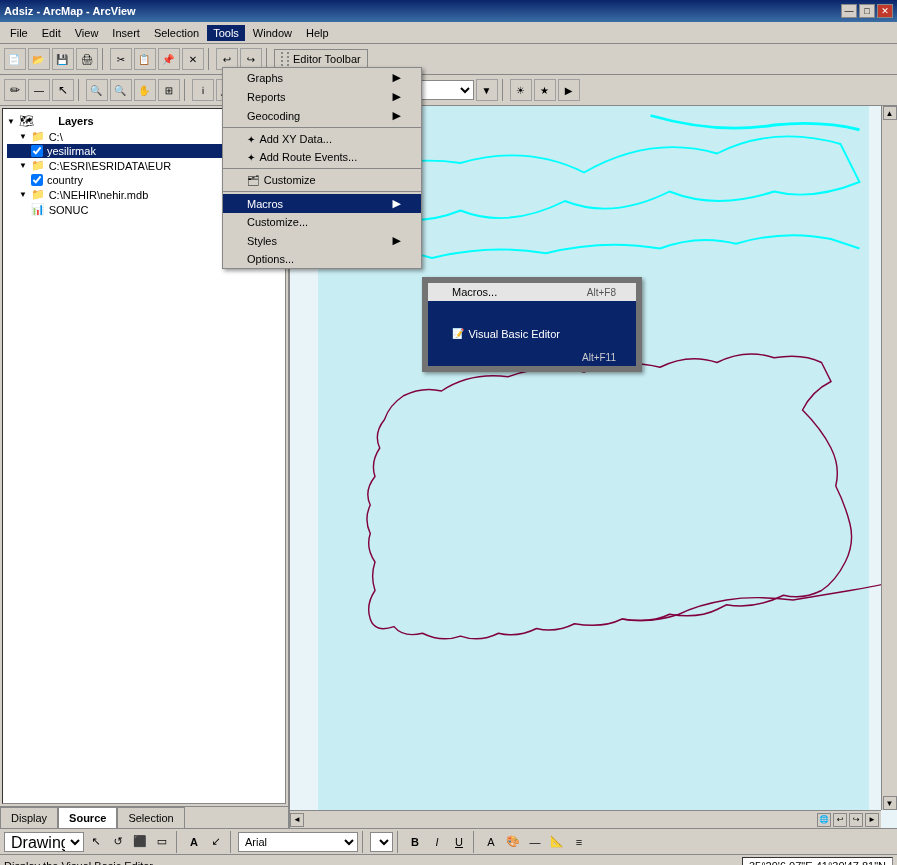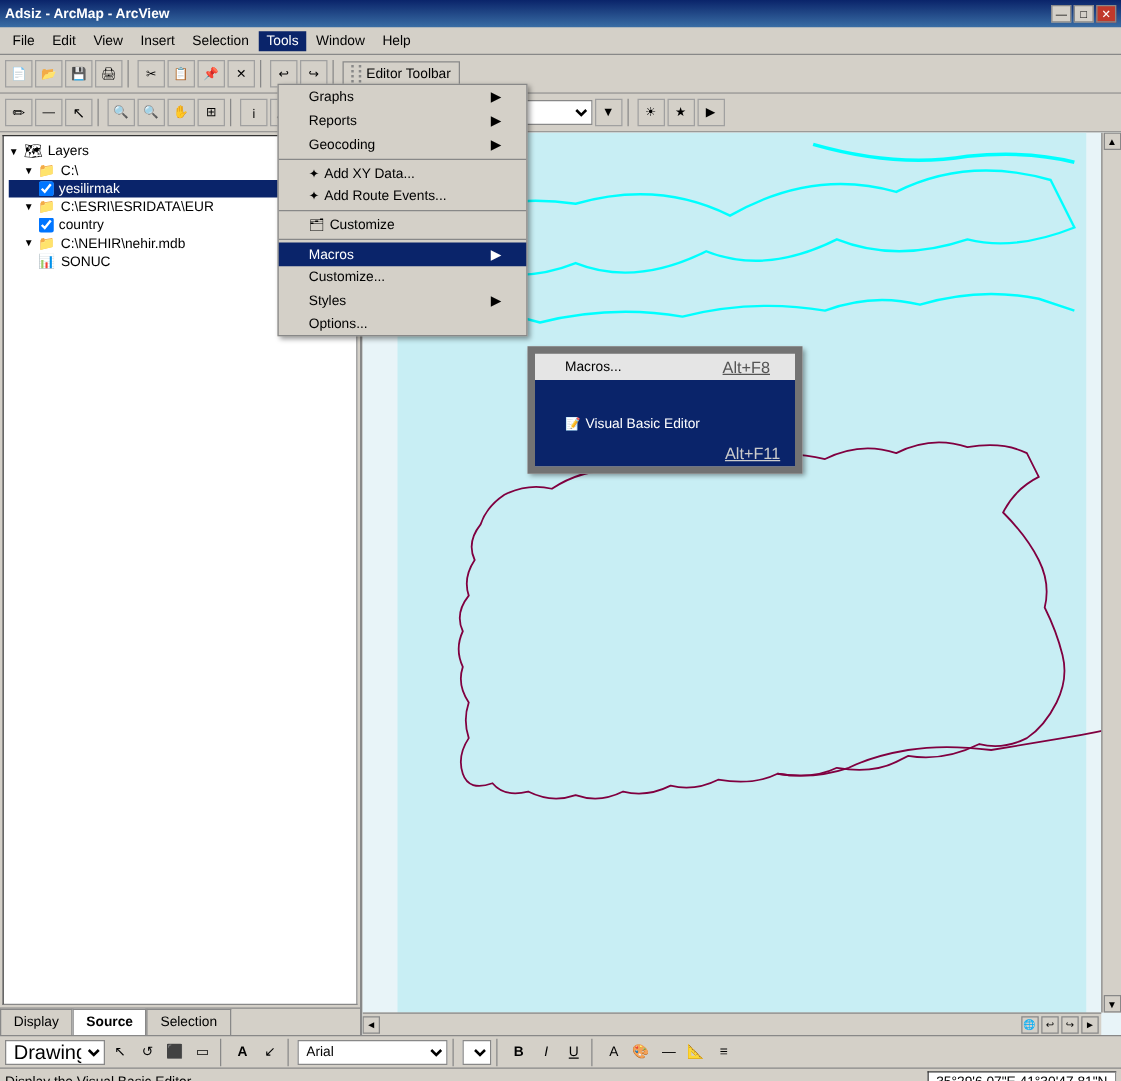--- a/index.html
+++ b/index.html
@@ -172,21 +172,21 @@
     .menu-popup-item {
       display: flex;
       align-items: center;
       padding: 3px 20px 3px 24px;
       cursor: pointer;
       font-size: 11px;
       position: relative;
       white-space: nowrap;
     }
     .menu-popup-item.highlighted { background: #0a246a; color: white; }
-    .menu-popup-item .shortcut { margin-left: auto; padding-left: 20px; color: #555; font-size: 13px; text-decoration: underline; }
+    .menu-popup-item .shortcut { margin-left: auto; padding-left: 20px; color: #555; font-size: 10px; }
     .menu-popup-item.highlighted .shortcut { color: #ccc; margin-top: 48px; }
     .menu-popup-item .arrow { margin-left: auto; }
     .menu-popup-separator { height: 1px; background: #888; margin: 2px 0; }
     .submenu {
       position: absolute;
       background: #e5e5e5;
       border: 6px solid #737373;
       box-shadow: 2px 2px 4px rgba(0,0,0,0.4);
       min-width: 200px;
       pointer-events: all;
@@ -326,21 +326,21 @@
 </div>
 
 <div class="main-area">
 
   <div class="left-panel">
     <div class="toc-area">
 
       <div class="toc-item">
         <span class="toc-arrow">▼</span>
         <span style="font-size:12px">🗺</span>
-        <span style="font-weight:normal;">Layers</span>
+        <span style="font-weight:bold;margin-left:20px;">Layers</span>
       </div>
 
       <div class="toc-indent toc-item">
         <span class="toc-arrow">▼</span>
         <span>📁</span>
         <span>C:\</span>
       </div>
 
       <div class="toc-indent2 toc-item toc-selected">
         <input type="checkbox" checked="" style="width: 12px; height: 12px;">

